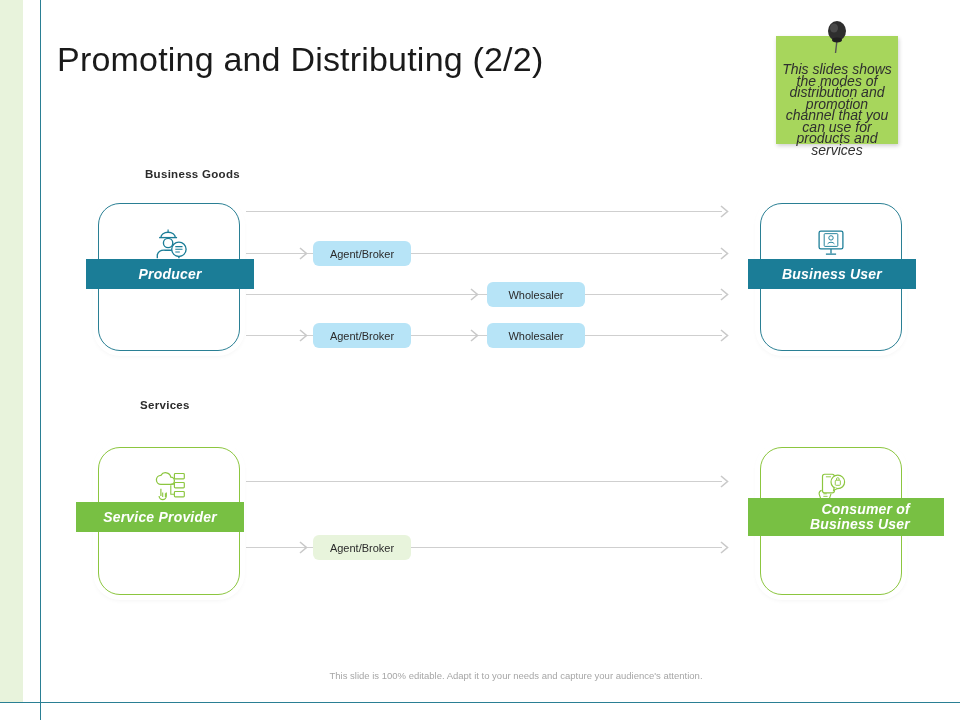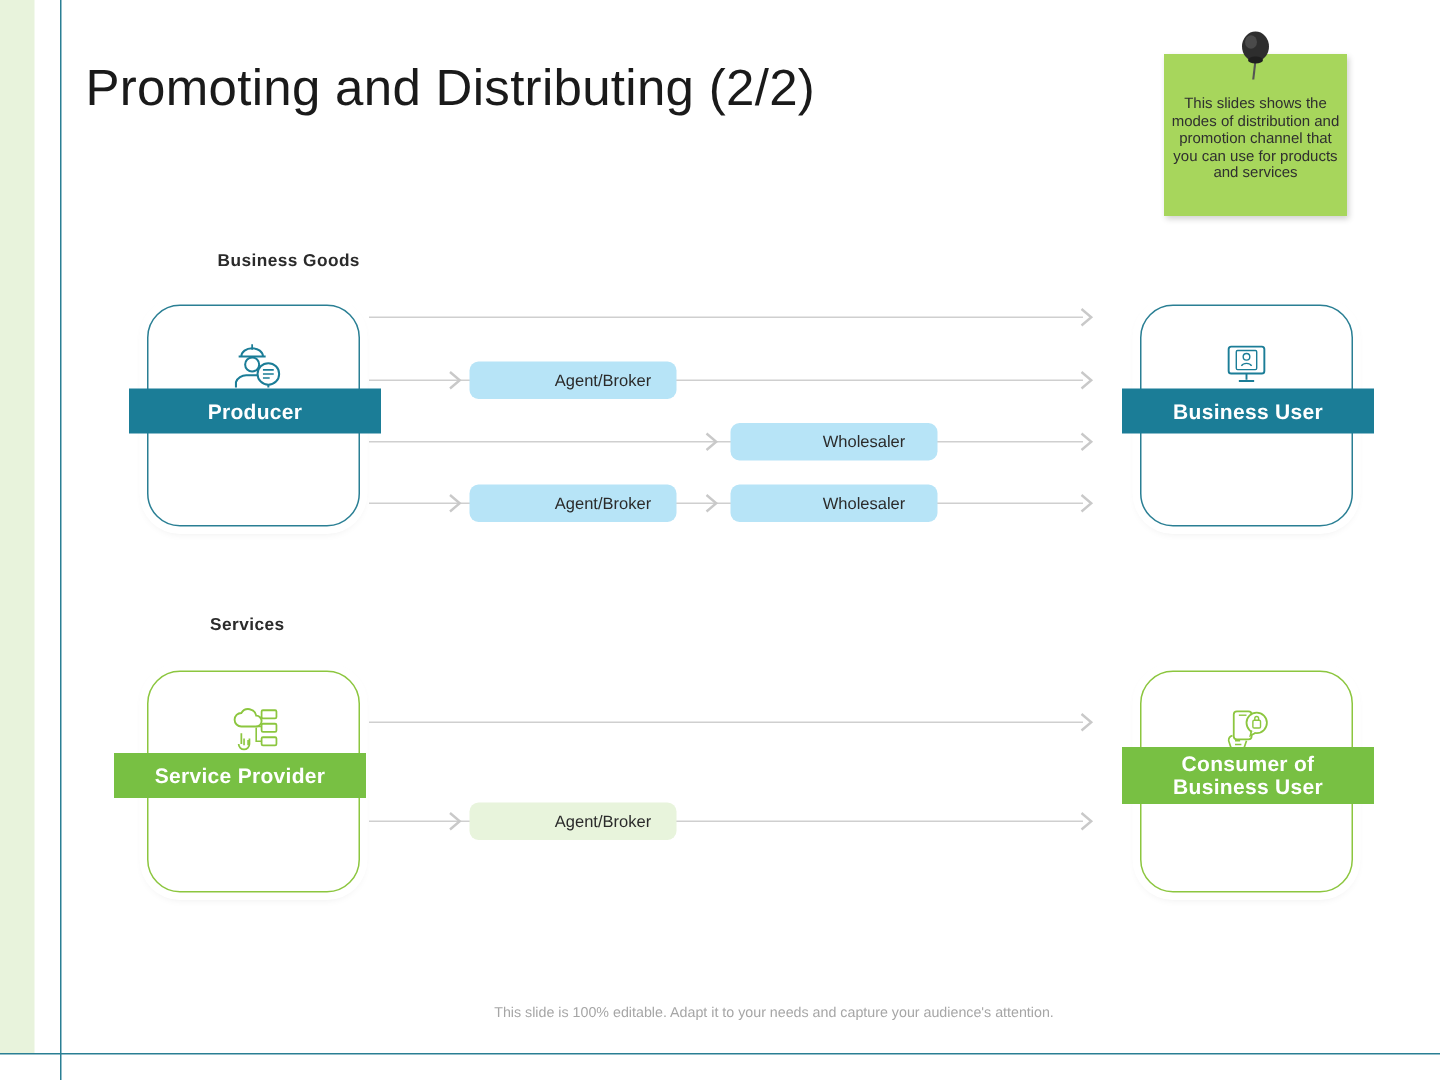--- a/index.html
+++ b/index.html
@@ -23,71 +23,72 @@
   }
 
   
   .sticky{
     position:absolute;left:776px;top:36px;width:122px;height:108px;
     background:#a7d65c;
     box-shadow:1px 2px 4px rgba(0,0,0,.18);
   }
   .sticky-text{
     position:absolute;left:780px;top:64px;width:114px;
-    font-size:10px;line-height:11.5px;color:#2f2f2f;text-align:center;
+    font-size:14px;line-height:11.5px;color:#2f2f2f;text-align:center;font-style:italic;
   }
   .pin{position:absolute;left:822px;top:20px;width:30px;height:34px;}
 
   
   .caption{
     position:absolute;font-size:11.5px;font-weight:bold;color:#2b2b2b;letter-spacing:.3px;
   }
   .cap-goods{left:113px;top:168px;margin-left:32px;}
-  .cap-services{left:140px;top:411px;}
+  .cap-services{left:140px;top:399px;}
 
   
   .node{
     position:absolute;width:142px;height:148px;border-radius:22px;
     background:#ffffff;box-sizing:border-box;
     box-shadow:0 0 0 5px #ffffff, 0 2px 7px rgba(0,0,0,.16);
   }
   .node.teal{border:1px solid #2a7f94;}
   .node.green{border:1px solid #8cc63f;}
   .node-icon{
     position:absolute;left:0;top:16px;width:100%;height:46px;
     display:flex;align-items:center;justify-content:center;
   }
   .banner{
     position:absolute;height:30px;display:flex;align-items:center;justify-content:center;
-    color:#ffffff;font-size:14px;font-weight:bold;letter-spacing:.2px;text-align:center;
+    color:#ffffff;font-size:14px;font-weight:bold;letter-spacing:.2px;text-align:right;
     line-height:14px;
+    font-style:italic;
   }
   .banner.teal{background:#1b7d97;}
   .banner.green{background:#78c043;}
   .banner.two-line{height:38px;line-height:15px;}
 
   #producer-card{left:98px;top:203px;}
   #producer-banner{left:86px;top:259px;width:168px;}
   #businessuser-card{left:760px;top:203px;}
   #businessuser-banner{left:748px;top:259px;width:168px;}
   #serviceprovider-card{left:98px;top:447px;}
   #serviceprovider-banner{left:76px;top:502px;width:168px;}
   #consumer-card{left:760px;top:447px;}
-  #consumer-banner{left:748px;top:498px;width:168px;}
+  #consumer-banner{left:748px;top:498px;width:168px;padding-left:28px;}
 
   
   .line{position:absolute;height:1px;background:#cfcfcf;}
   .chev{position:absolute;width:13px;height:13px;}
   .chev svg{display:block;}
 
   
   .pill{
     position:absolute;height:25px;border-radius:6px;
     display:flex;align-items:center;justify-content:center;
-    font-size:11px;color:#2b2b2b;padding-left:40px;
+    font-size:11px;color:#2b2b2b;
   }
   .pill.blue{background:#b7e4f7;}
   .pill.pale{background:#e8f4dc;}
 
   
   .footer{
     position:absolute;left:0;top:670px;width:960px;text-align:center;
     font-size:9.5px;color:#a6a6a6;padding-left:36px;
   }
 </style>

